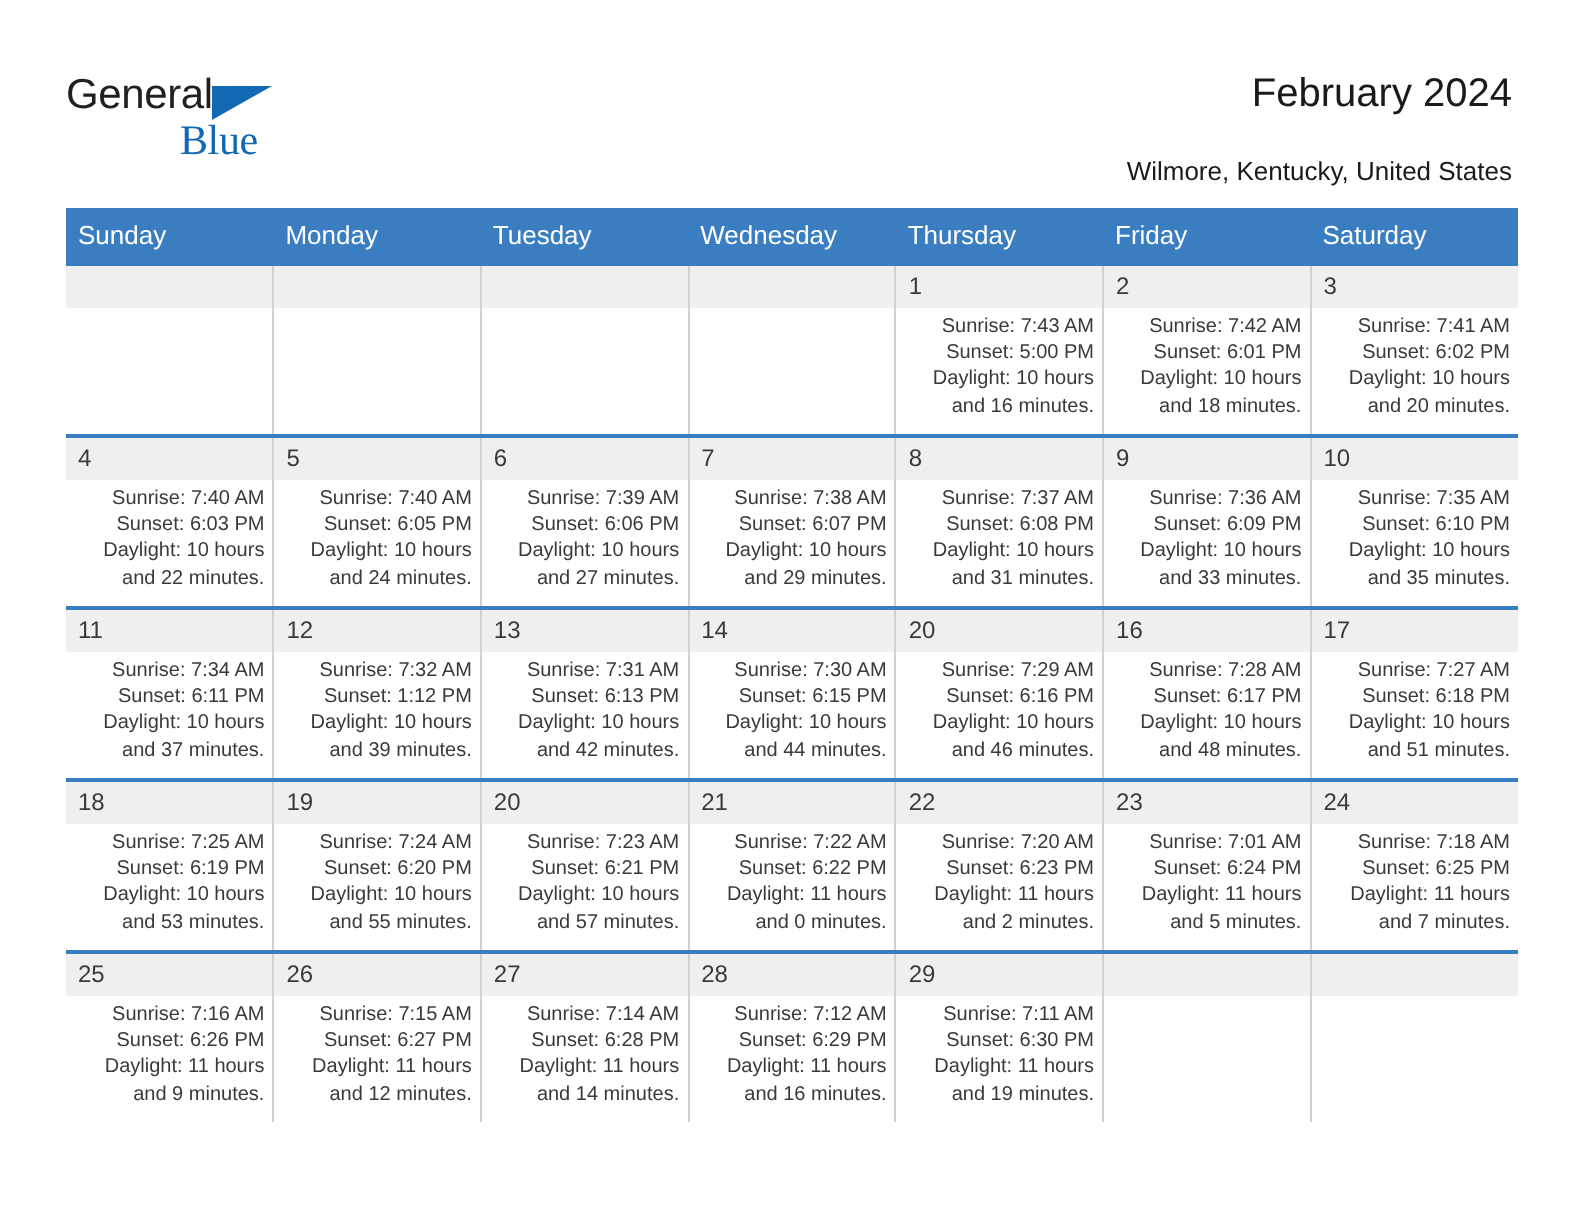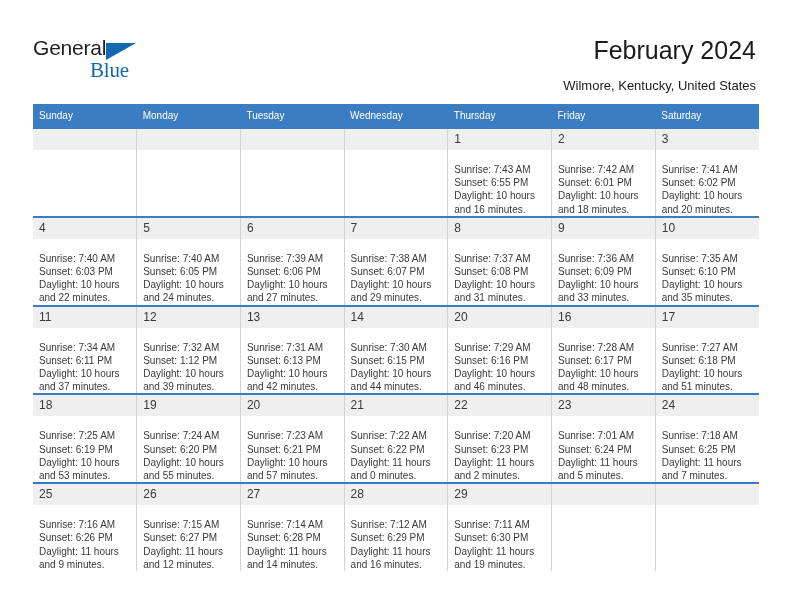--- a/index.html
+++ b/index.html
@@ -60,21 +60,21 @@
     top: 22px;
     font-size: 21px;
     letter-spacing: -0.2px;
     color: #1268b3;
     font-family: Liberation Serif, serif;
   }
   .title {
     position: absolute;
     right: 36px;
     top: 36px;
-    font-size: 25px;
+    font-size: 20px;
     color: #1a1a1a;
     text-align: right;
     white-space: nowrap;
   }
   .subtitle {
     position: absolute;
     right: 36px;
     top: 78px;
     font-size: 13px;
     color: #1a1a1a;
@@ -87,21 +87,21 @@
     position: absolute;
     left: 33px;
     top: 104px;
     width: 726px;
     border-collapse: collapse;
     table-layout: fixed;
   }
   .calendar th {
     background: #3a7dc0;
     color: #ffffff;
-    font-size: 10px;
+    font-size: 13px;
     font-weight: normal;
     text-align: left;
     padding: 6px 0 6px 6px;
     height: 10px;
     border: none;
   }
   .calendar td {
     vertical-align: top;
     padding: 0;
     border-top: 2px solid #3a7dc0;
@@ -122,24 +122,25 @@
     font-size: 12px;
     color: #3a3a3a;
     padding: 4px 0 4px 6px;
     height: 13px;
     line-height: 13px;
   }
   .daynum.empty {
     color: transparent;
   }
   .cell-body {
-    padding: 13px 4px 0 6px;
+    padding: 3px 4px 0 6px;
     font-size: 10px;
     line-height: 13.2px;
     color: #3a3a3a;
+    text-align: right;
   }
   .cell-body div {
     white-space: nowrap;
   }
   td.blank .daynum {
     background: #efefef;
   }
 </style>
 </head>
 <body>
@@ -181,21 +182,21 @@
           <td class="blank">
             <span class="daynum empty"></span>
           </td>
           <td class="blank">
             <span class="daynum empty"></span>
           </td>
           <td>
             <span class="daynum">1</span>
             <div class="cell-body">
               <div>Sunrise: 7:43 AM</div>
-              <div>Sunset: 6:55 PM</div>
+              <div>Sunset: 5:00 PM</div>
               <div>Daylight: 10 hours</div>
               <div>and 16 minutes.</div>
             </div>
           </td>
           <td>
             <span class="daynum">2</span>
             <div class="cell-body">
               <div>Sunrise: 7:42 AM</div>
               <div>Sunset: 6:01 PM</div>
               <div>Daylight: 10 hours</div>

